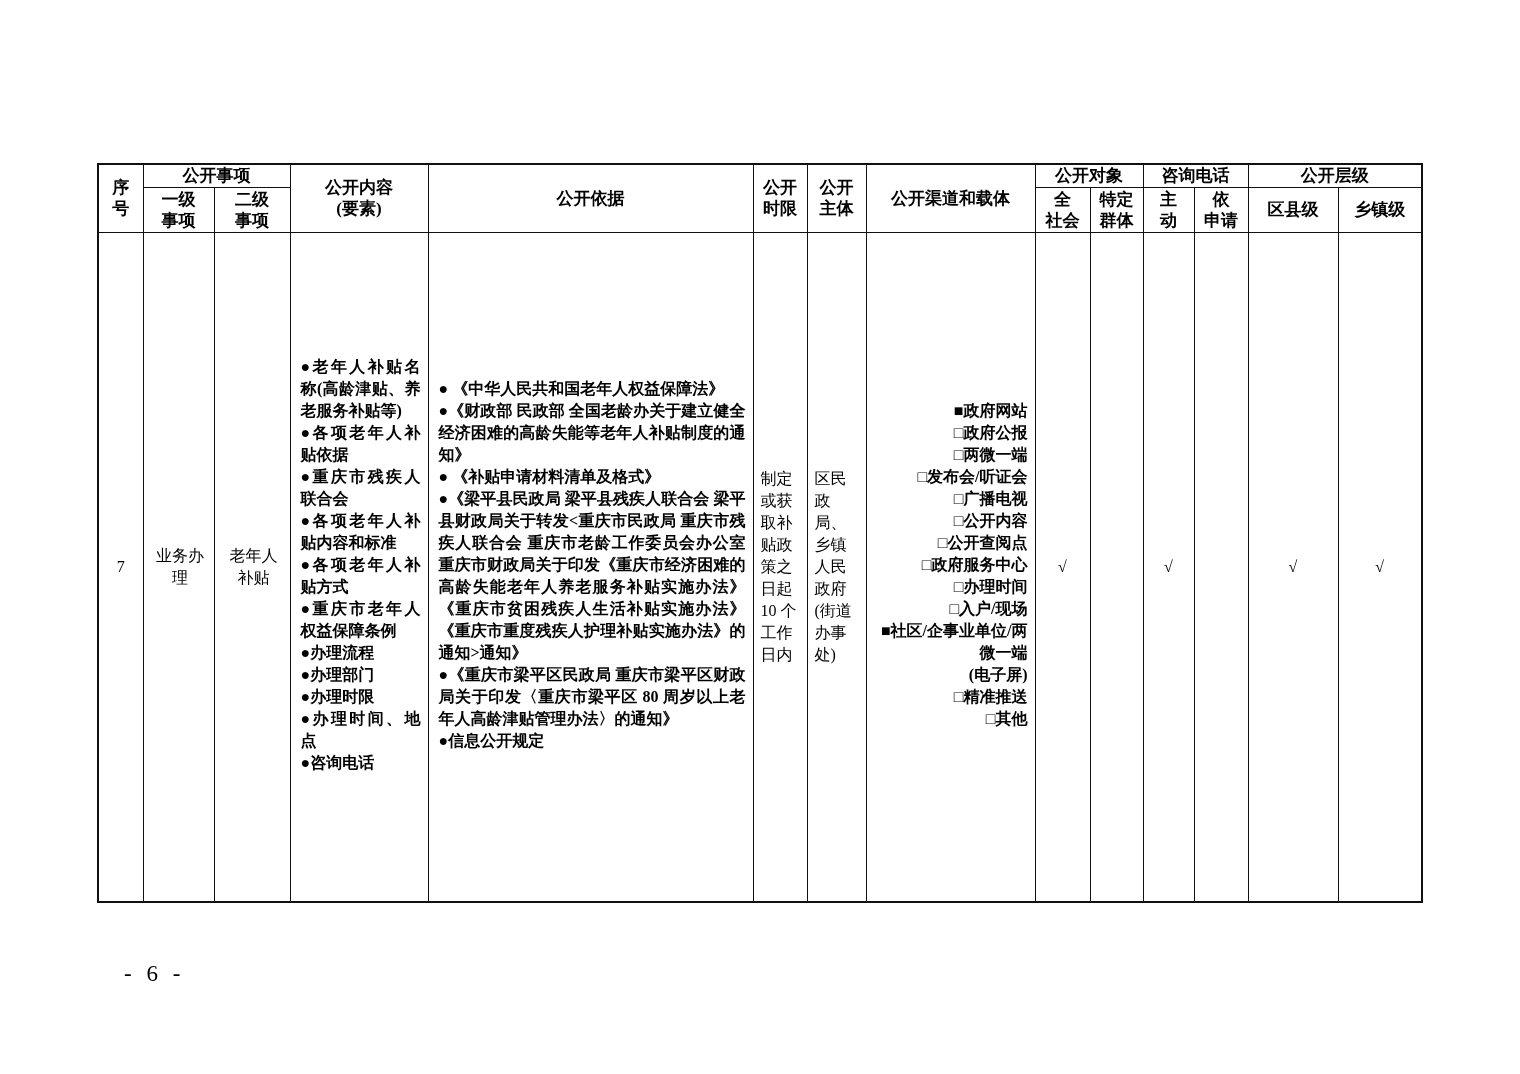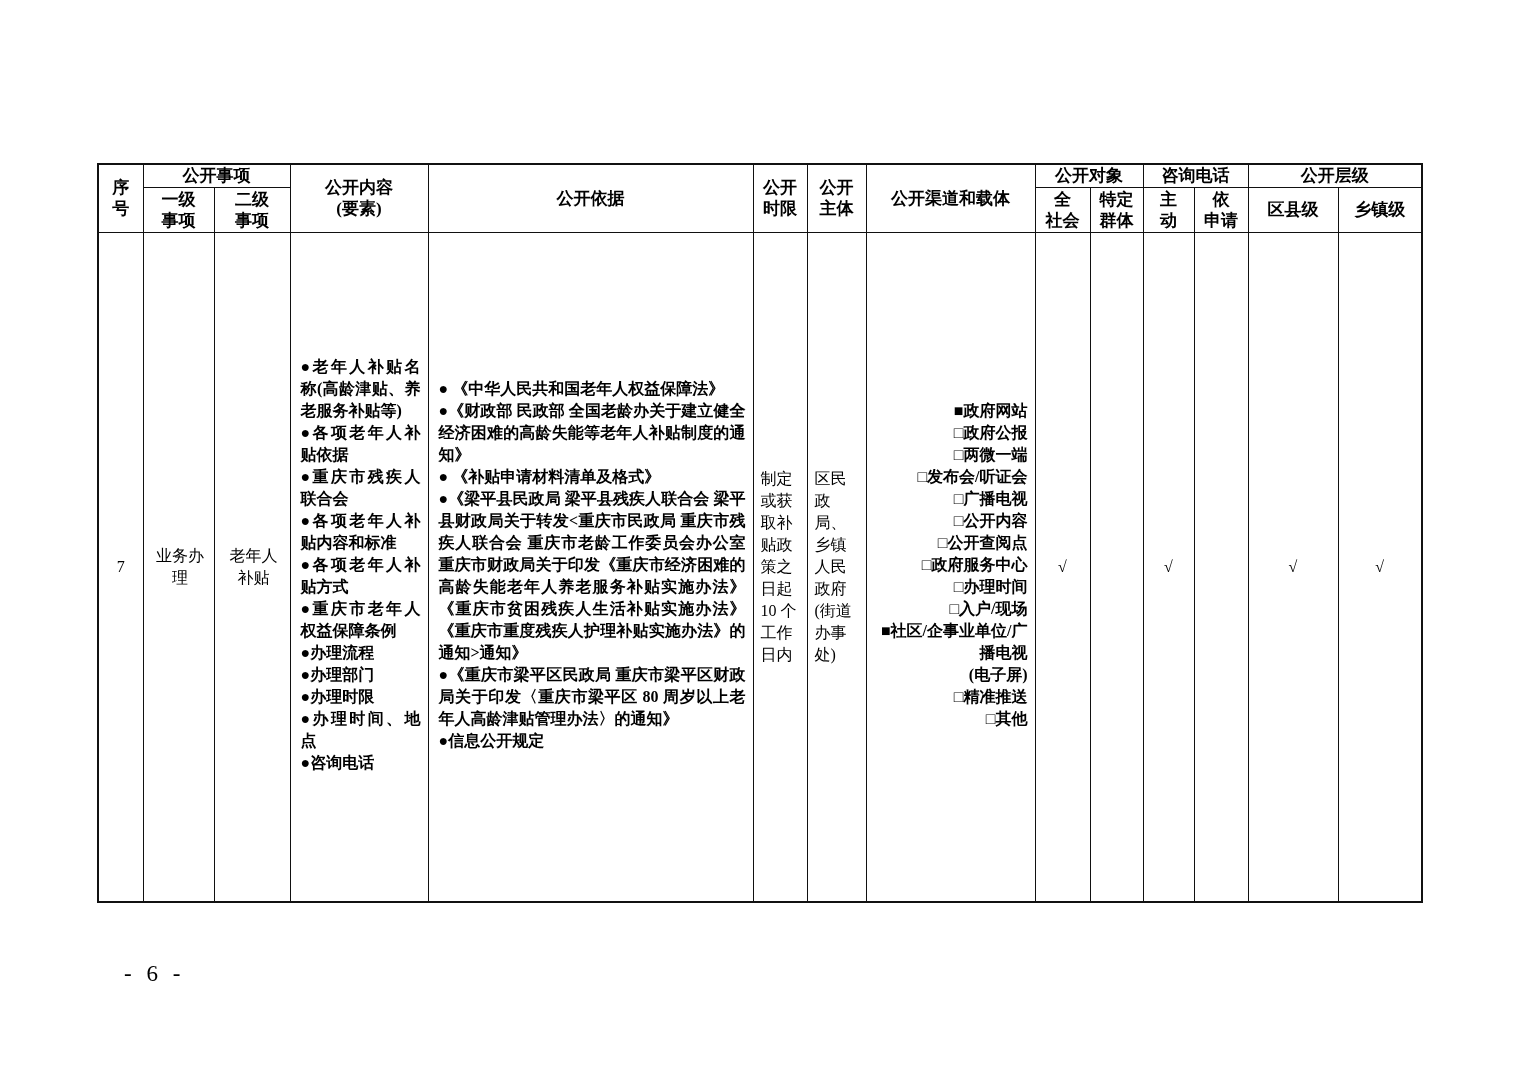--- a/index.html
+++ b/index.html
@@ -141,21 +141,21 @@
             <div class="li-line">■政府网站</div>
             <div class="li-line">□政府公报</div>
             <div class="li-line">□两微一端</div>
             <div class="li-line">□发布会/听证会</div>
             <div class="li-line">□广播电视</div>
             <div class="li-line">□公开内容</div>
             <div class="li-line">□公开查阅点</div>
             <div class="li-line">□政府服务中心</div>
             <div class="li-line">□办理时间</div>
             <div class="li-line">□入户/现场</div>
-            <div class="li-line">■社区/企事业单位/广播电视</div>
+            <div class="li-line">■社区/企事业单位/两微一端</div>
             <div class="li-line">(电子屏)</div>
             <div class="li-line">□精准推送</div>
             <div class="li-line">□其他</div>
           </td>
         <td class="c-check">√</td>
         <td class="c-check"></td>
         <td class="c-check">√</td>
         <td class="c-check"></td>
         <td class="c-check">√</td>
         <td class="c-check">√</td>

